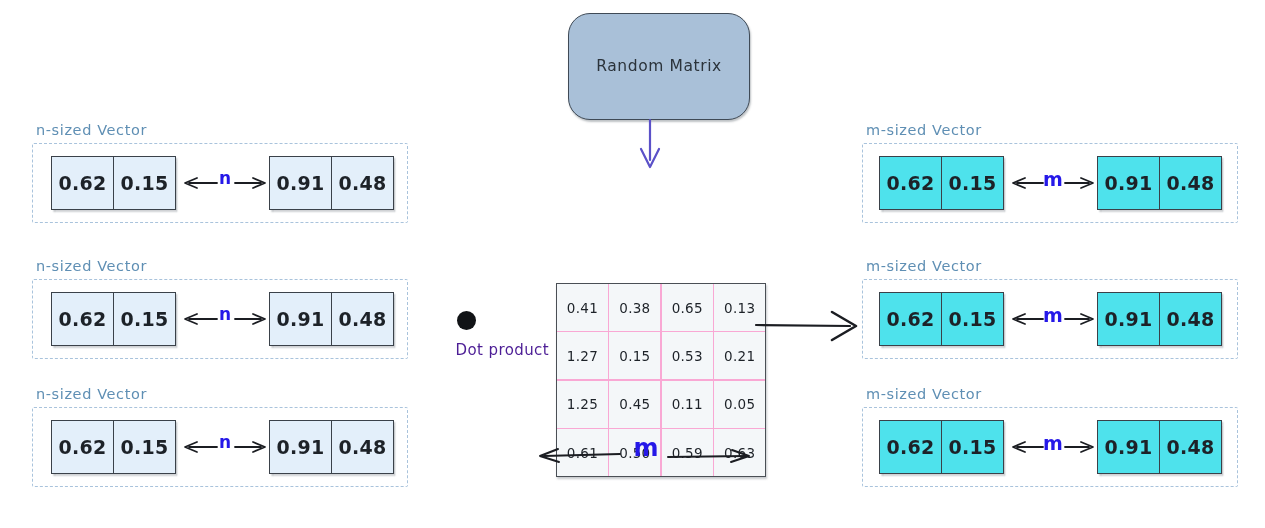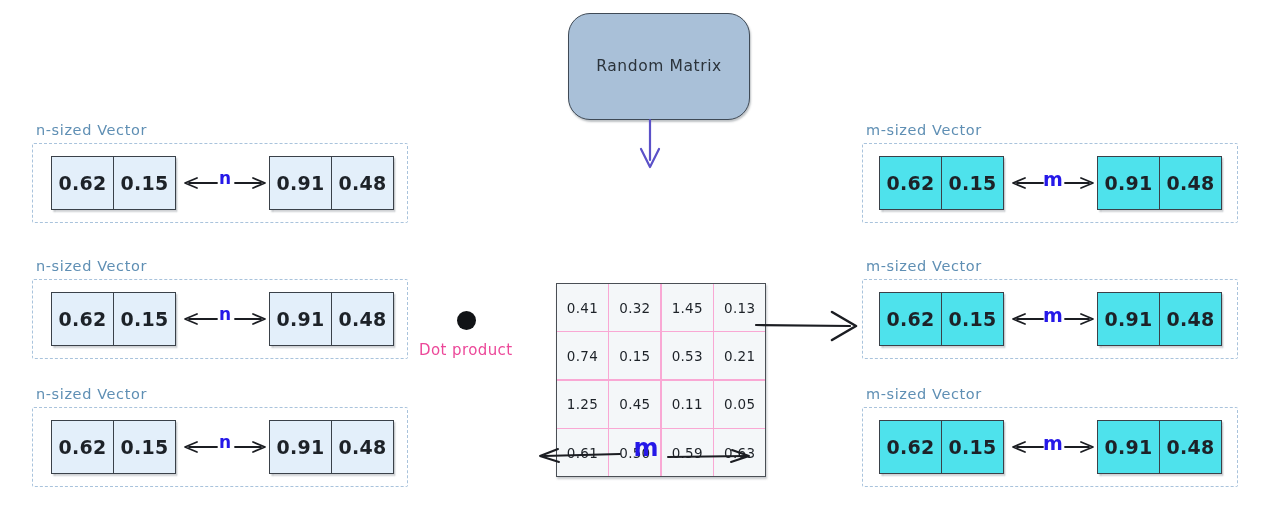--- a/index.html
+++ b/index.html
@@ -47,22 +47,22 @@
     position:absolute;left:626px;top:434px;width:40px;text-align:center;
     color:#2518e8;font-size:24px;font-weight:bold;letter-spacing:0;
   }
 
   
   .dot-mark{
     position:absolute;left:457px;top:311px;width:19px;height:19px;
     border-radius:50%;background:#111316;
   }
   .dot-label{
-    position:absolute;left:419px;top:341px;width:130px;text-align:left;
-    color:#ec4899;font-size:15px;letter-spacing:.4px;white-space:nowrap;
+    position:absolute;left:419px;top:341px;width:130px;text-align:right;
+    color:#4c1d95;font-size:15px;letter-spacing:.4px;white-space:nowrap;
   }
 
   .result-arrow{position:absolute;left:752px;top:302px;width:112px;height:46px;}
 
   
   .vgroup{position:absolute;}
   .vgroup-label{
     color:#5f8fb4;font-size:14.5px;letter-spacing:.6px;white-space:nowrap;
     margin-bottom:5px;padding-left:4px;
   }
@@ -104,24 +104,24 @@
   </div>
 
   <svg class="gen-arrow" viewBox="0 0 80 52">
     <path d="M40 2 L40 42" stroke="#5b51c8" stroke-width="2.2" fill="none" stroke-linecap="round"></path>
     <path d="M31 31 L40 49 L49 31" stroke="#5b51c8" stroke-width="2.2" fill="none" stroke-linecap="round" stroke-linejoin="round"></path>
   </svg>
 
 
   <div class="matrix">
     <div class="mcell">0.41</div>
-    <div class="mcell">0.32</div>
-    <div class="mcell">1.45</div>
+    <div class="mcell">0.38</div>
+    <div class="mcell">0.65</div>
     <div class="mcell">0.13</div>
-    <div class="mcell">0.74</div>
+    <div class="mcell">1.27</div>
     <div class="mcell">0.15</div>
     <div class="mcell">0.53</div>
     <div class="mcell">0.21</div>
     <div class="mcell">1.25</div>
     <div class="mcell">0.45</div>
     <div class="mcell">0.11</div>
     <div class="mcell">0.05</div>
     <div class="mcell">0.61</div>
     <div class="mcell">0.50</div>
     <div class="mcell">0.59</div>

